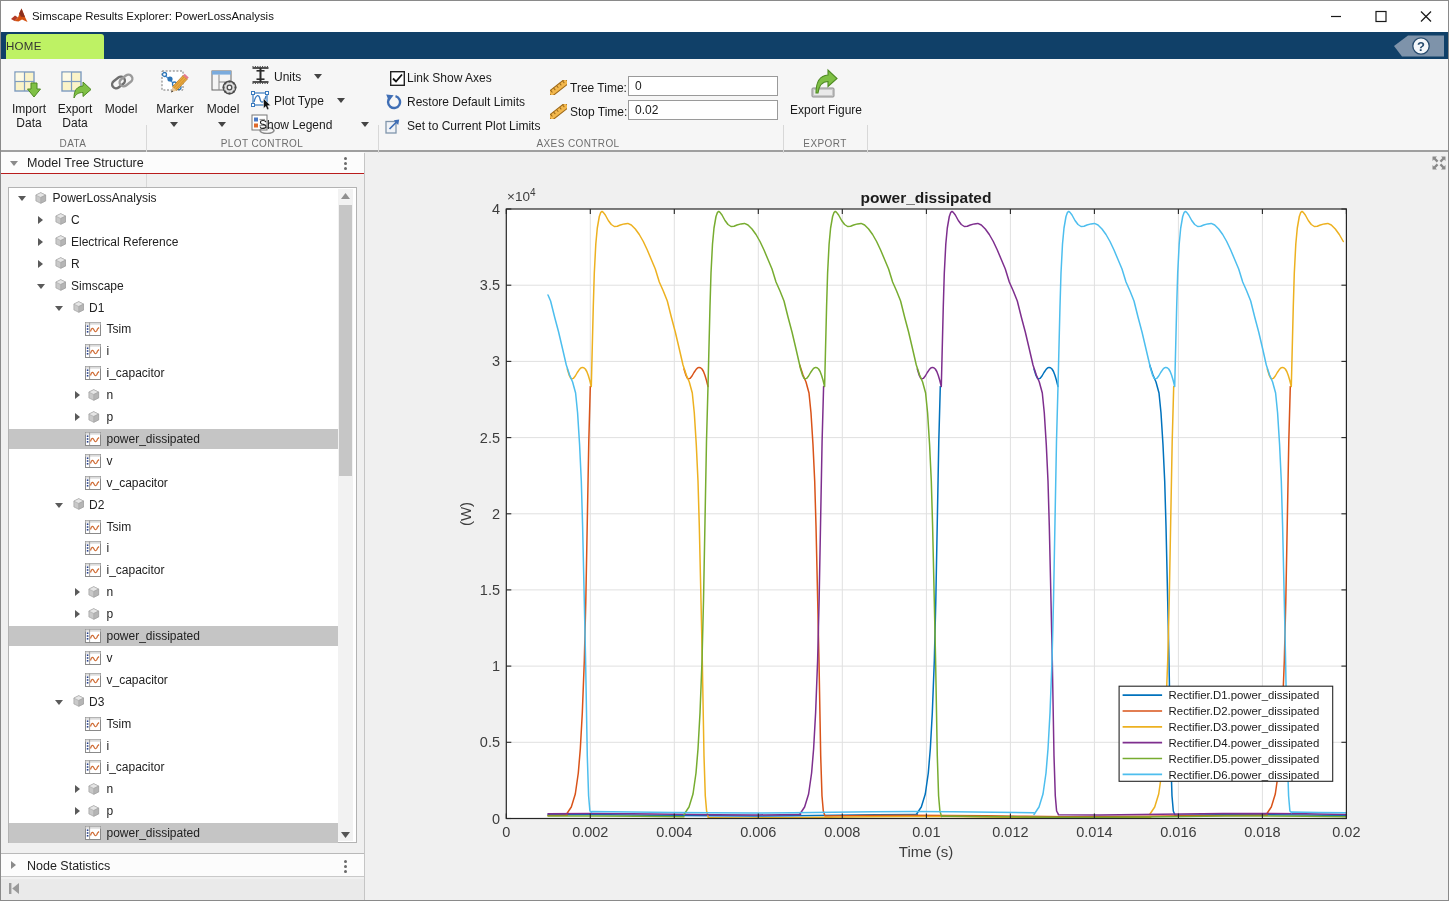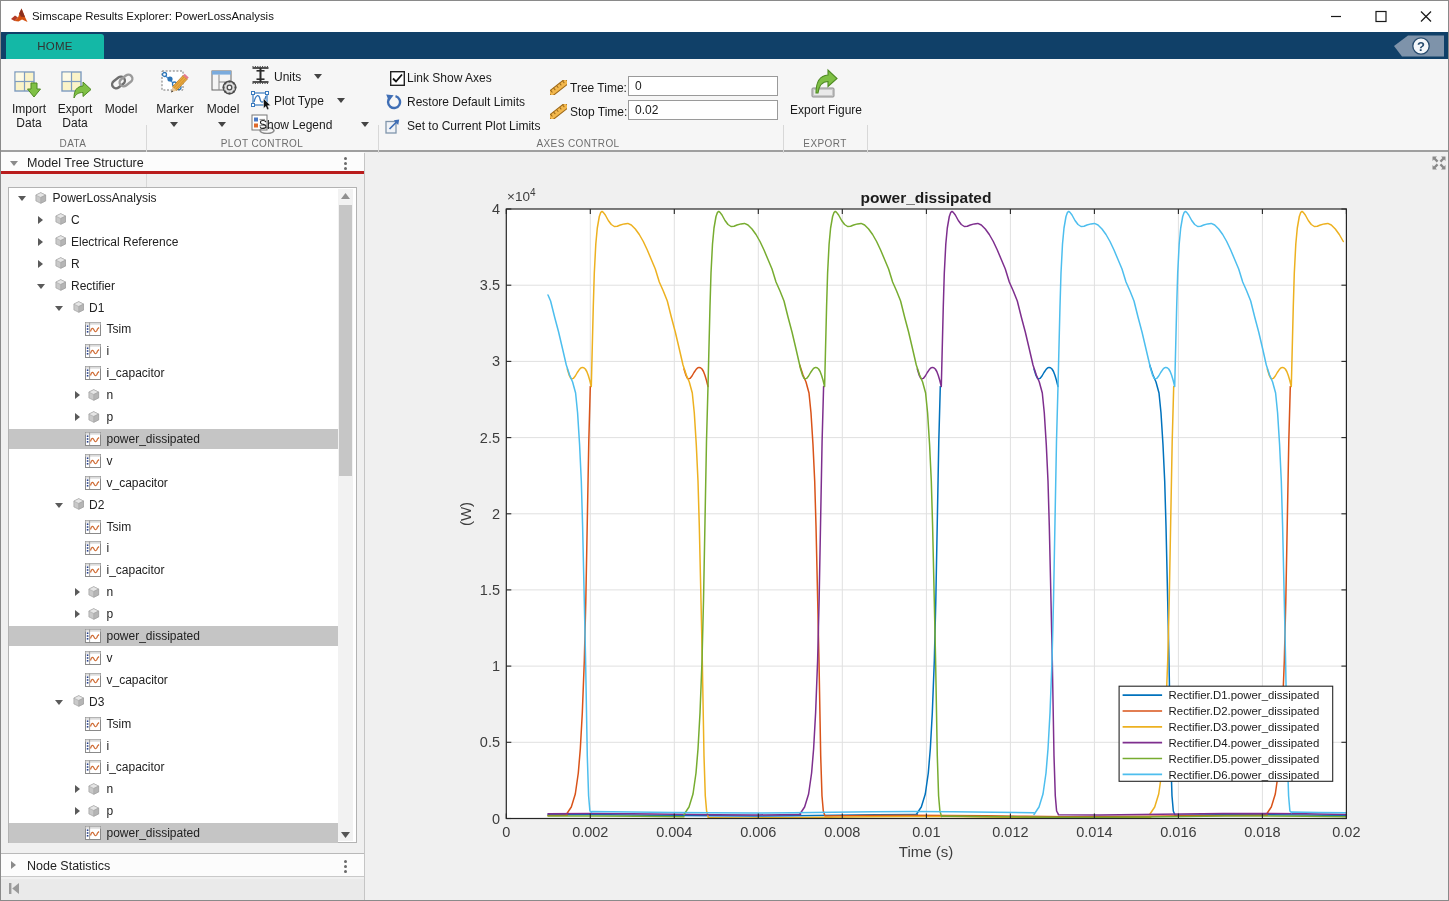--- a/index.html
+++ b/index.html
@@ -5,37 +5,37 @@
 * { margin:0; padding:0; box-sizing:border-box; }
 html,body { width:1449px; height:901px; overflow:hidden; }
 body { font-family:"Liberation Sans", sans-serif; background:#f0f0f0; position:relative;
        border:1px solid #8a8a8a; }
 .abs { position:absolute; }
 
 #titlebar { position:absolute; left:0; top:0; width:1449px; height:31px; background:#ffffff; }
 #titletext { position:absolute; left:31px; top:9px; font-size:11.4px; color:#111; }
 
 #tabbar { position:absolute; left:0; top:31px; width:1449px; height:27px; background:#104068; }
-#hometab { position:absolute; left:5px; top:33px; width:98px; height:25px; background:#14b8a6;
-  border-radius:3px 3px 0 0; font-size:11.5px; color:#333; text-align:center; line-height:25px; letter-spacing:0.3px;}
+#hometab { position:absolute; left:5px; top:33px; width:98px; height:25px; background:#bef264;
+  border-radius:3px 3px 0 0; font-size:11.5px; color:#333; line-height:25px; letter-spacing:0.3px;}
 
 #toolstrip { position:absolute; left:0; top:58px; width:1449px; height:93px; background:#f6f6f6;
   border-bottom:2px solid #9f9f9f; }
 .seclabel { position:absolute; top:79px; font-size:10px; color:#6e6e6e; text-align:center; letter-spacing:0.4px;}
 .vsep { position:absolute; top:66px; height:82px; width:1px; background:#d8d8d8; }
 .biglabel { position:absolute; font-size:12px; color:#1a1a1a; text-align:center; line-height:13.5px; }
 .rowlabel { position:absolute; font-size:12px; color:#1a1a1a; }
 .downarrow { width:0; height:0; border-left:4.5px solid transparent; border-right:4.5px solid transparent;
   border-top:5px solid #444; position:absolute; }
 
 .tsinput { position:absolute; width:150px; height:20px; background:#fff; border:1px solid #9a9a9a;
   font-size:12px; color:#1a1a1a; padding-left:6px; line-height:18px; }
 
 #treeheader { position:absolute; left:0; top:151px; width:363px; height:22px; background:#fcfcfc;
-  border-bottom:3px solid #b91c1c; }
+  border-bottom:1px solid #b91c1c; }
 #treebox { position:absolute; left:7px; top:186px; width:349px; height:656px; background:#ffffff;
   border:1px solid #b3b3b3; }
 .trow { position:absolute; left:0; width:329px; height:20px; }
 .trow.hl { background:#c5c5c5; }
 .tlabel { position:absolute; top:3px; font-size:12px; color:#222; white-space:nowrap; }
 .tri-r { position:absolute; width:0; height:0; border-top:4.5px solid transparent;
   border-bottom:4.5px solid transparent; border-left:5.5px solid #5a5a5a; }
 .tri-d { position:absolute; width:0; height:0; border-left:4.5px solid transparent;
   border-right:4.5px solid transparent; border-top:5.5px solid #5a5a5a; }
 #vscroll { position:absolute; left:329px; top:1px; width:15px; height:652px; background:#f2f2f2; }
@@ -293,21 +293,21 @@
       </div>
       <div class="trow" style="top:87.6px">
         <div class="tri-d" style="left:28px;top:8px"></div>
         <span style="left:45.5px;position:absolute">
           <svg width="11.5" height="12" viewBox="0 0 13 13" style="position:absolute;top:3.5px">
             <polygon points="6.5,0.5 12,3.2 12,9.8 6.5,12.5 1,9.8 1,3.2" fill="#c9c9c9" stroke="#9a9a9a" stroke-width="0.7"></polygon>
             <polygon points="6.5,0.5 12,3.2 6.5,5.9 1,3.2" fill="#e6e6e6" stroke="#9a9a9a" stroke-width="0.5"></polygon>
             <polygon points="6.5,5.9 12,3.2 12,9.8 6.5,12.5" fill="#b5b5b5" stroke="#9a9a9a" stroke-width="0.5"></polygon>
           </svg>
         </span>
-        <div class="tlabel" style="left:62px">Rectifier</div>
+        <div class="tlabel" style="left:62px">Simscape</div>
       </div>
       <div class="trow" style="top:109.5px">
         <div class="tri-d" style="left:46px;top:8px"></div>
         <span style="left:63.5px;position:absolute">
           <svg width="11.5" height="12" viewBox="0 0 13 13" style="position:absolute;top:3.5px">
             <polygon points="6.5,0.5 12,3.2 12,9.8 6.5,12.5 1,9.8 1,3.2" fill="#c9c9c9" stroke="#9a9a9a" stroke-width="0.7"></polygon>
             <polygon points="6.5,0.5 12,3.2 6.5,5.9 1,3.2" fill="#e6e6e6" stroke="#9a9a9a" stroke-width="0.5"></polygon>
             <polygon points="6.5,5.9 12,3.2 12,9.8 6.5,12.5" fill="#b5b5b5" stroke="#9a9a9a" stroke-width="0.5"></polygon>
           </svg>
         </span>

